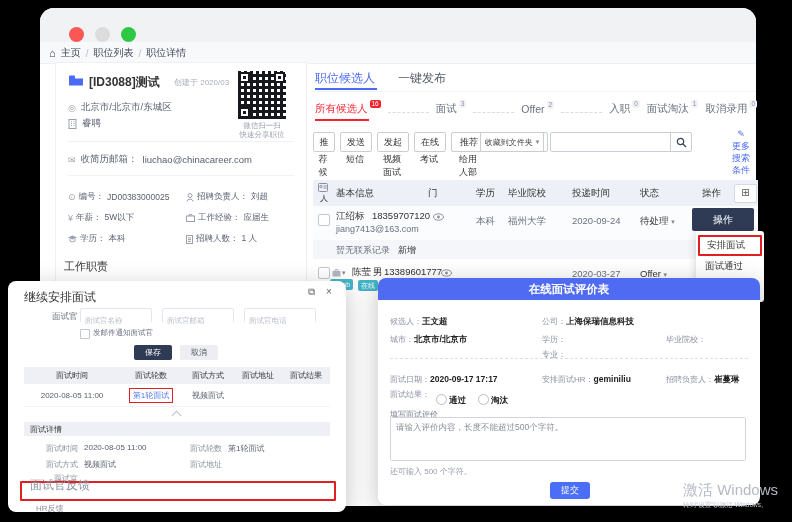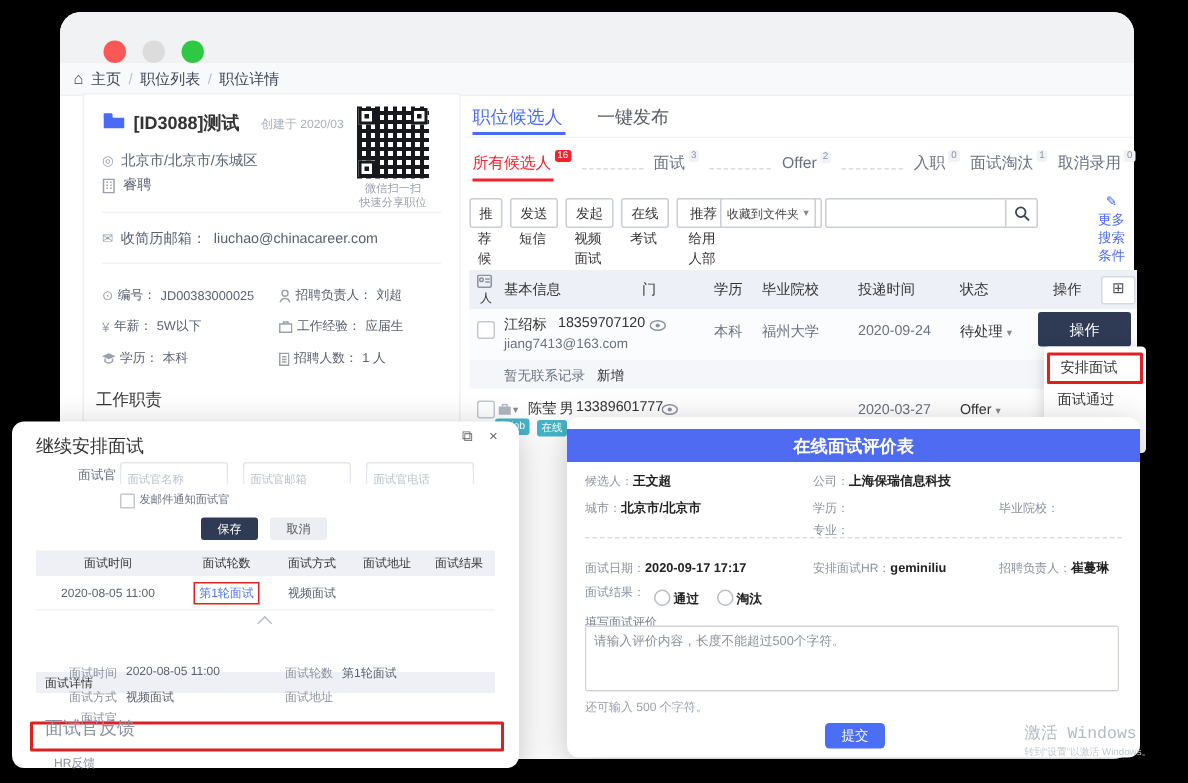--- a/index.html
+++ b/index.html
@@ -108,48 +108,48 @@
   .sbtn.save{background:#2f3b55;color:#fff;}
   .sbtn.cancel{background:#eceef3;color:#555;}
   .sthead{position:absolute;left:16px;top:86px;width:306px;height:17px;background:#eef0f6;display:flex;align-items:center;}
   .sth{font-size:8px;color:#333;text-align:center;}
   .c1{width:96px;} .c2{width:62px;} .c3{width:52px;} .c4{width:48px;} .c5{width:48px;}
   .strow{position:absolute;left:16px;top:103px;width:306px;height:22px;display:flex;align-items:center;border-bottom:1px solid #f2f3f6;}
   .std{font-size:8px;color:#596070;text-align:center;}
   .round-link{color:#4a77f0;border:1.5px solid #e02020;padding:1px 3px;display:inline-block;}
   .chev{position:absolute;left:165px;top:131px;width:6px;height:6px;border-left:1px solid #b9bfca;border-top:1px solid #b9bfca;transform:rotate(45deg);}
   .sdetail-bar{position:absolute;left:16px;top:141px;width:306px;height:14px;background:#eef0f6;font-size:8px;color:#333;
-               display:flex;align-items:center;padding-left:6px;box-sizing:border-box;margin-top:26px;}
+               display:flex;align-items:center;padding-left:6px;box-sizing:border-box;}
   .dl{position:absolute;font-size:8px;color:#8a919f;text-align:right;width:42px;}
   .dv{position:absolute;font-size:8px;color:#596070;}
   .fb-box{position:absolute;left:12px;top:200px;width:312px;height:16px;border:2px solid #e02020;border-radius:1px;}
   .fb-label{position:absolute;left:22px;top:196px;font-size:12px;color:#8a919f;text-align:right;}
   .hr-label{position:absolute;left:28px;top:222px;font-size:8px;color:#8a919f;}
 
   
   .emodal{position:absolute;left:378px;top:278px;width:382px;height:227px;background:#fff;border-radius:8px;overflow:hidden;
           box-shadow:0 6px 24px rgba(0,0,0,.25);z-index:12;}
   .emodal-head{position:absolute;left:0;top:0;width:100%;height:22px;background:#4f6bf2;color:#fff;
-               font-size:11.5px;font-weight:bold;display:flex;align-items:center;justify-content:center;margin-top:8px;}
+               font-size:11.5px;font-weight:bold;display:flex;align-items:center;justify-content:center;}
   .erow{position:absolute;left:12px;width:358px;display:flex;}
   .ecol1{width:152px;} .ecol2{width:124px;} .ecol3{width:82px;}
   .elb{font-size:8px;color:#8a919f;}
   .evl{font-size:8.5px;color:#222;font-weight:bold;}
   .edash{position:absolute;left:12px;top:80px;width:358px;border-top:1px dashed #dadde3;}
   .eradio{width:9px;height:9px;border:1px solid #b9bec8;border-radius:50%;background:#fff;display:inline-block;vertical-align:-2px;margin-right:2px;}
   .ecomment-label{position:absolute;left:12px;top:131px;font-size:8px;color:#77808f;}
   .etextarea{position:absolute;left:12px;top:139px;width:356px;height:44px;border:1px solid #d2d4da;border-radius:2px;box-sizing:border-box;}
   .etextarea textarea{width:100%;height:100%;border:none;outline:none;resize:none;font-size:8.5px;color:#555;
                       font-family:"Liberation Sans",sans-serif;padding:4px 5px;box-sizing:border-box;}
   .etextarea textarea::placeholder{color:#8a8f99;}
   .eremain{position:absolute;left:12px;top:188px;font-size:8px;color:#9aa0ac;}
   .esubmit{position:absolute;left:172px;top:204px;width:40px;height:17px;background:#4a6ef5;color:#fff;font-size:9px;
            border-radius:3px;display:flex;align-items:center;justify-content:center;}
   .watermark{position:absolute;left:683px;top:481px;z-index:13;color:#b3bac4;}
-  .wm1{font-size:11px;font-family:Liberation Mono, monospace;}
+  .wm1{font-size:15px;}
   .wm2{font-size:6.5px;color:#c3c9d2;margin-top:1px;}
   svg{display:block;}
 </style>
 </head>
 <body>
 
 <div class="stage">
 
   <div class="window">
     <div class="topbar">

